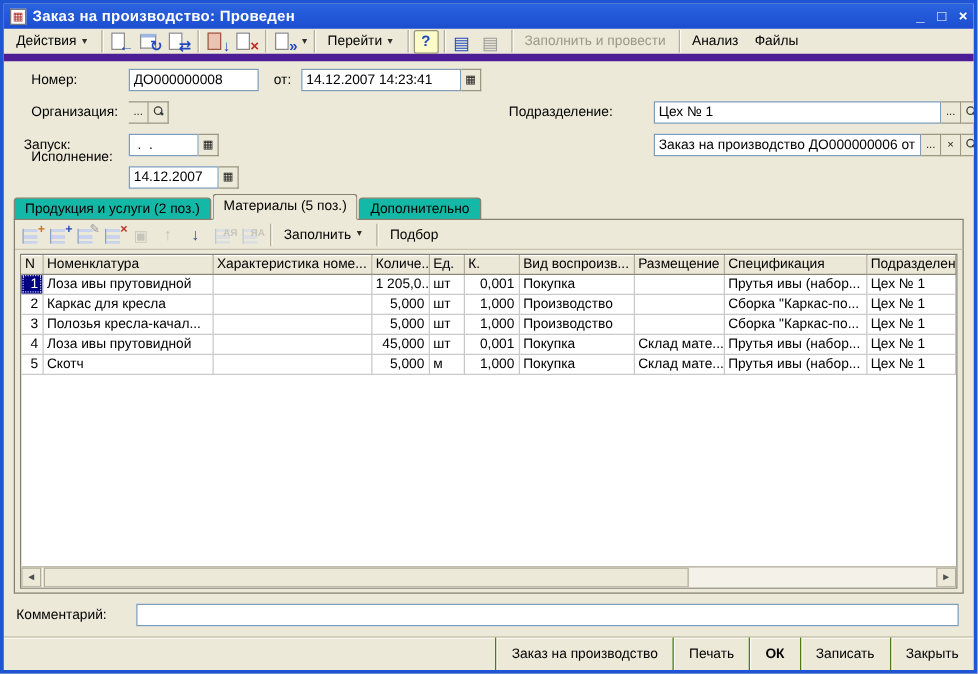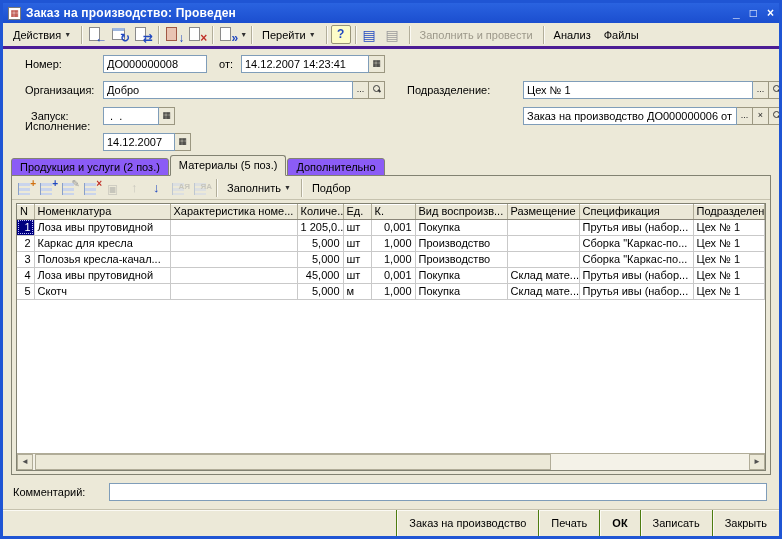--- a/index.html
+++ b/index.html
@@ -9,21 +9,21 @@
   
   .titlebar { height:20px; background:linear-gradient(#2a63e0,#1b4ecf); color:#fff;
               display:flex; align-items:center; padding:0 5px; gap:5px; flex:0 0 auto; }
   .appicon { width:13px; height:13px; background:#fff; border:1px solid #7a7a7a;
              color:#b03028; font-size:9px; line-height:11px; text-align:center; }
   .wtitle { font-size:12px; font-weight:bold; letter-spacing:.2px; }
   .wctrls { margin-left:auto; display:flex; gap:10px; font-weight:bold; font-size:12px; }
   .wctrls span { cursor:default; }
   
   .toolbar { height:26px; display:flex; align-items:center; padding:0 4px; gap:1px;
-             border-bottom:3px solid #4c1d95; font-size:11px; flex:0 0 auto; }
+             border-bottom:6px solid #4c1d95; font-size:11px; flex:0 0 auto; }
   .tbtn { padding:3px 6px; display:flex; align-items:center; gap:3px; }
   .darr { font-size:7px; color:#303030; }
   .sep { width:1px; height:18px; background:#b2ae9a; box-shadow:1px 0 0 #fbfaf4; margin:0 3px; }
   .tbi { width:22px; height:21px; position:relative; display:inline-block; }
   .tbi .doc { position:absolute; left:3px; top:3px; width:11px; height:14px; background:#fff; border:1px solid #8a8a8a; }
   .tbi .doc.red { background:#e9c4b2; border-color:#a05844; }
   .tbi .frame { position:absolute; left:3px; top:4px; width:13px; height:12px; background:#fff; border:1px solid #8a8a8a; border-top:3px solid #9cb6e0; }
   .tbi .g { position:absolute; right:1px; bottom:1px; font-size:12px; font-weight:bold; line-height:1; }
   .g.blue { color:#2048c0; } .g.red { color:#c03028; } .g.gray { color:#9a9a9a; }
   .helpbtn { width:20px; height:19px; background:#fdfcc8; border:1px solid #989478; border-radius:2px;
@@ -37,21 +37,21 @@
                   padding:0 3px; width:100%; }
   .sqbtn { width:16px; flex:0 0 16px; background:#ece9d8; border:1px solid #9b9781; border-left:none;
            font-size:9px; line-height:15px; text-align:center; color:#202020; }
   .calbtn { background:#ece9d8; }
   .mag { position:relative; display:inline-block; width:8px; height:8px; margin:3px auto 0; }
   .mag::before { content:""; position:absolute; left:0; top:0; width:5px; height:5px; border:1.5px solid #3a3a3a; border-radius:50%; }
   .mag::after { content:""; position:absolute; left:5px; top:5px; width:3px; height:1.5px; background:#3a3a3a; transform:rotate(45deg); }
   
   .tabs { display:flex; align-items:flex-end; padding:0 8px; margin-bottom:-1px; position:relative; z-index:5; gap:1px; flex:0 0 auto; }
   .tab { background:#ece9d8; border:1px solid #828272; border-radius:3px 3px 0 0; padding:3px 8px; font-size:11px; }
-  .tab.inactive { background:#8b5cf6; padding:2px 8px; }
+  .tab.inactive { background:#14b8a6; padding:2px 8px; }
   .tab.active { border-bottom:1px solid #ece9d8; padding-bottom:4px; font-weight:normal; }
   
   .panel { flex:1 1 auto; margin:0 8px; border:1px solid #828272; background:#ece9d8;
            display:flex; flex-direction:column; min-height:0; }
   .ptoolbar { height:24px; display:flex; align-items:center; gap:1px; padding:0 3px;
               border-bottom:1px solid #c6c2ae; font-size:11px; flex:0 0 auto; }
   .rbi { width:21px; height:20px; position:relative; display:inline-block; }
   .rbi .bars { position:absolute; left:3px; top:5px; width:12px; height:12px;
                background:repeating-linear-gradient(#c9d4ec 0 3px, transparent 3px 5px); border-left:1px solid #8aa0c8; }
   .rbi .g { position:absolute; right:0; top:1px; font-size:10px; font-weight:bold; line-height:1; }
@@ -162,26 +162,25 @@
       <input value="ДО000000008" style="">
     </span>
     <span class="flabel" style="left:204px;top:9px">от:</span>
     <span class="fgroup" style="left:226px;top:6px;width:144px">
       <input value="14.12.2007 14:23:41" style="">
       <span class="sqbtn calbtn">▦</span>
     </span>
 
     <span class="flabel" style="left:10px;top:35px">Организация:</span>
     <span class="fgroup" style="left:88px;top:32px;width:282px">
-      <input value="Добро" style="">
       <span class="sqbtn">...</span>
       <span class="sqbtn"><span class="mag"></span></span>
     </span>
 
-    <span class="flabel" style="left:16px;top:61px">Запуск:</span>
+    <span class="flabel" style="left:4px;top:61px">Запуск:</span>
     <span class="fgroup" style="left:88px;top:58px;width:72px">
       <input value=" .  ." style="">
       <span class="sqbtn calbtn">▦</span>
     </span>
 
     <span class="flabel" style="left:10px;top:71px">Исполнение:</span>
     <span class="fgroup" style="left:88px;top:84px;width:88px">
       <input value="14.12.2007" style="">
       <span class="sqbtn calbtn">▦</span>
     </span>

